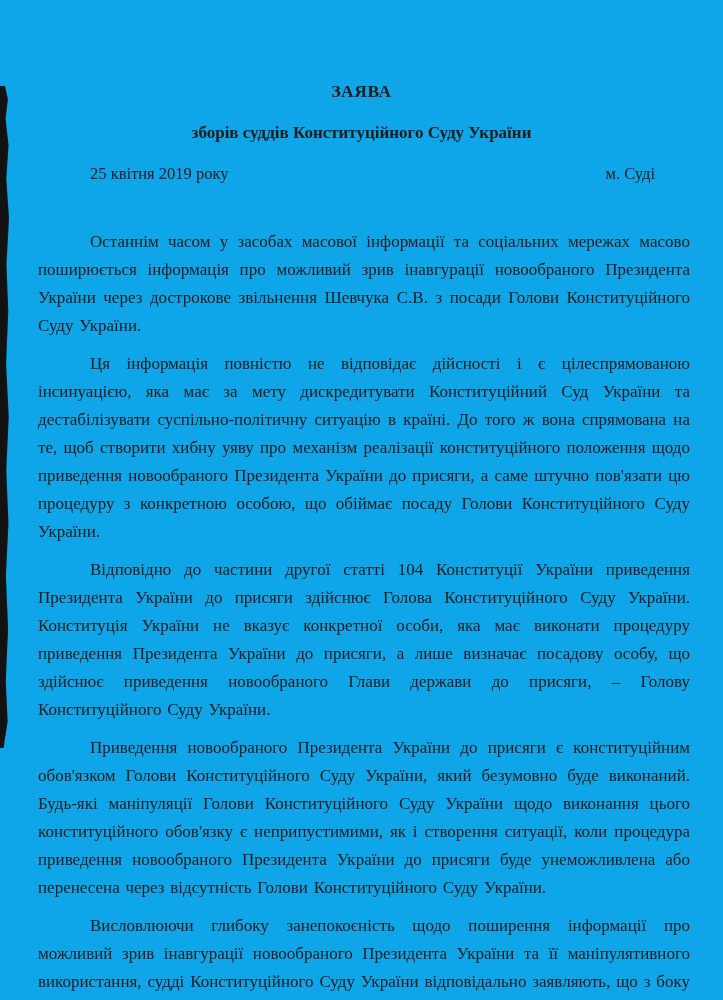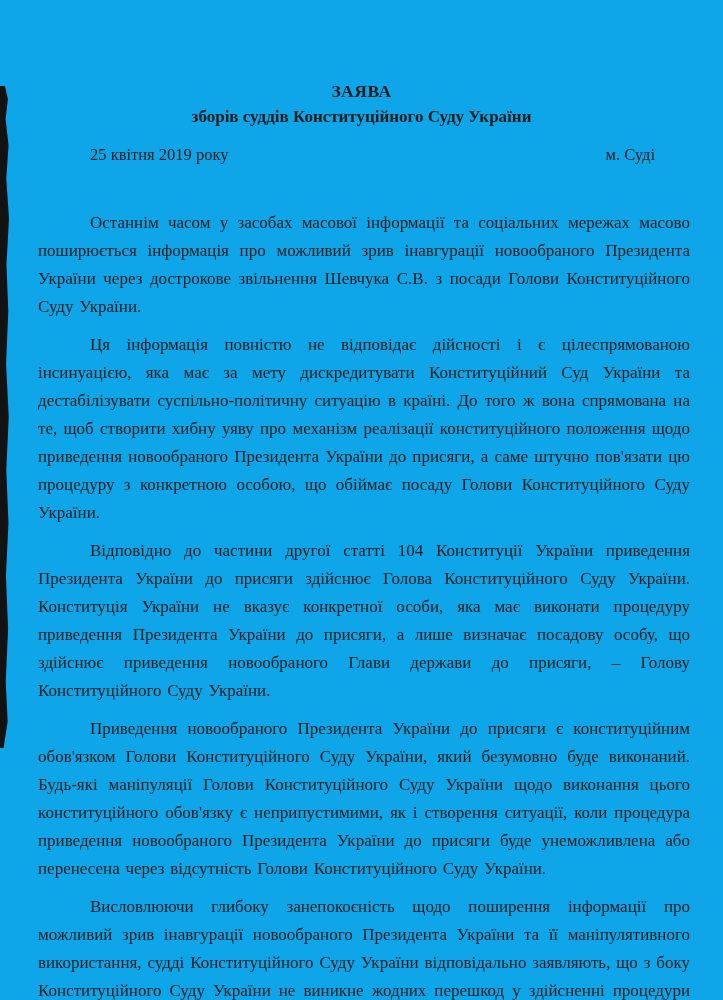--- a/index.html
+++ b/index.html
@@ -36,21 +36,21 @@
     text-align: center;
     line-height: 26px;
   }
   .doc-title {
     margin: 0;
     font-size: 17.5px;
     font-weight: bold;
     letter-spacing: 0.5px;
   }
   .doc-subtitle {
-    margin: 0;
+    margin: 16px;
     font-size: 17px;
     font-weight: bold;
   }
   .date-row {
     display: flex;
     justify-content: space-between;
     margin-top: 13px;
     padding: 0 38px;
     font-size: 16.5px;
     line-height: 24px;

